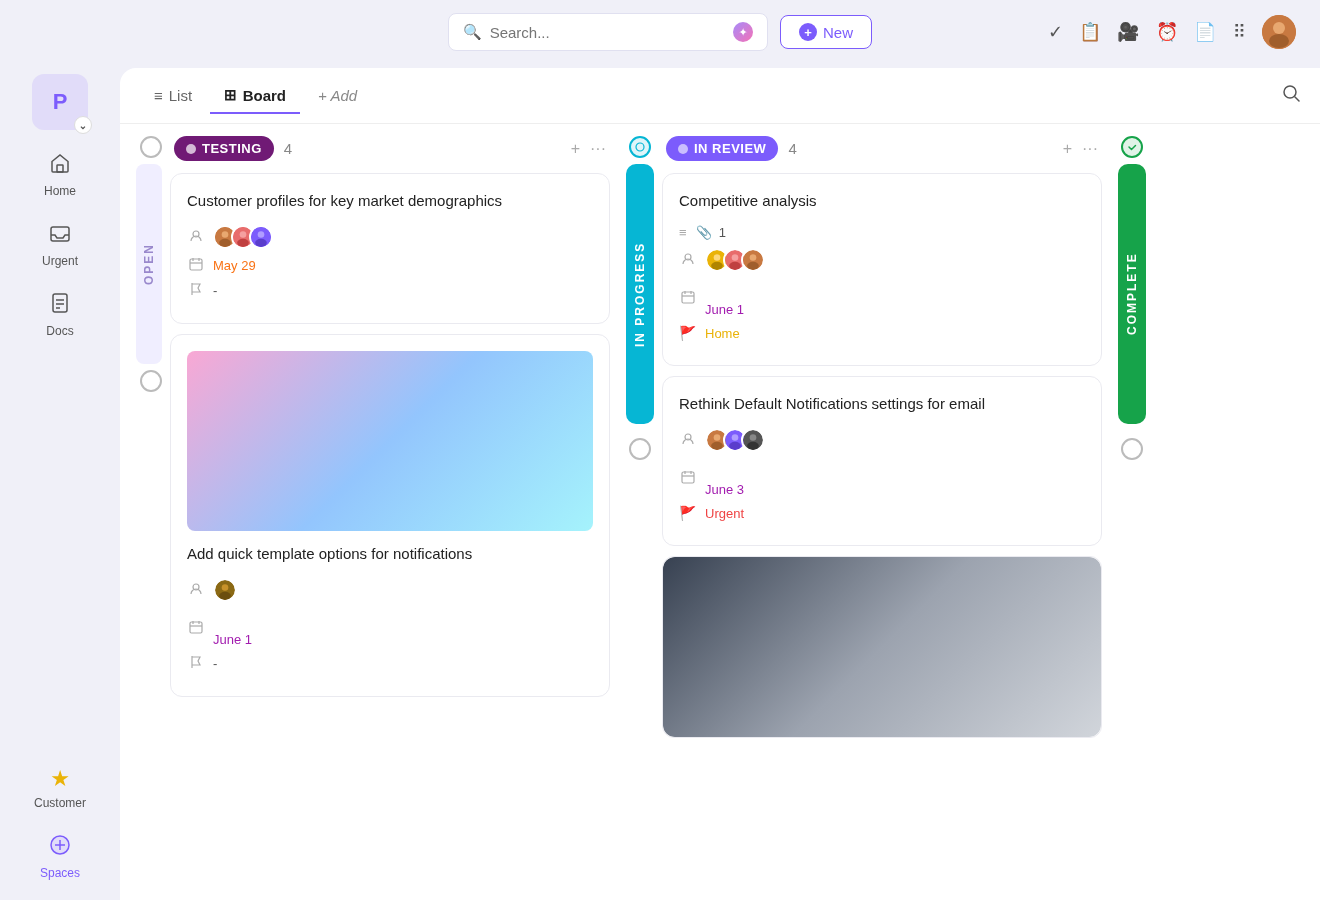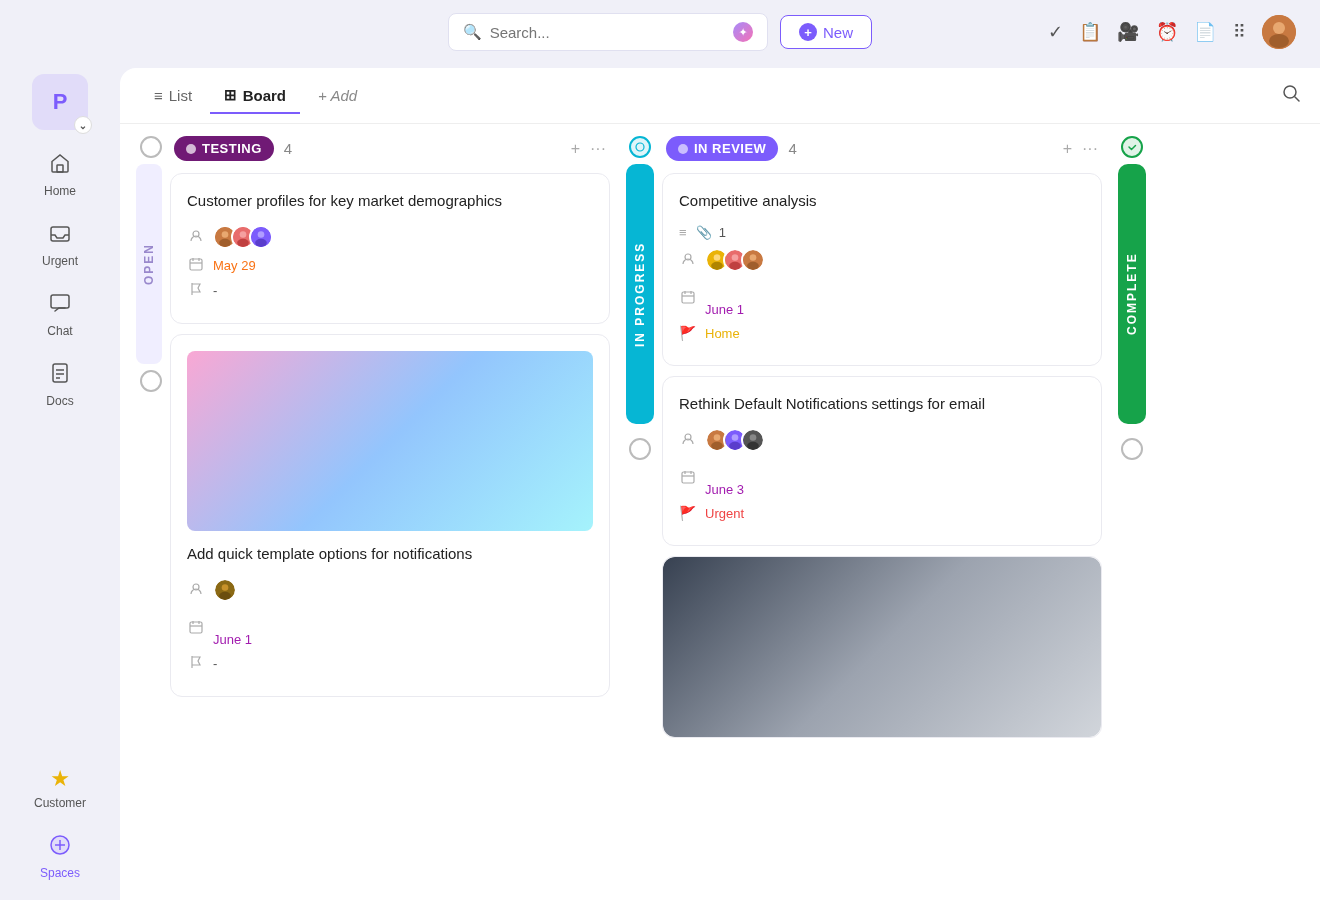--- a/index.html
+++ b/index.html
@@ -147,29 +147,20 @@
         <svg width="22" height="22" viewBox="0 0 22 22" fill="none">
             <rect x="2" y="5" width="18" height="14" rx="2" stroke="#555" stroke-width="1.5" fill="none"></rect>
             <path d="M2 13h4l2 3h6l2-3h4" stroke="#555" stroke-width="1.5" fill="none"></path>
           </svg>
       </span>
       <span class="label">Urgent</span>
     </div>
     <div class="sidebar-item">
       <span class="icon">
         <svg width="22" height="22" viewBox="0 0 22 22" fill="none">
-            <rect x="2" y="3" width="18" height="13" rx="2" stroke="#555" stroke-width="1.5" fill="none"></rect>
-            <path d="M6 19l4-3h6" stroke="#555" stroke-width="1.5" stroke-linecap="round"></path>
-          </svg>
-      </span>
-      <span class="label">Chat</span>
-    </div>
-    <div class="sidebar-item">
-      <span class="icon">
-        <svg width="22" height="22" viewBox="0 0 22 22" fill="none">
             <rect x="4" y="2" width="14" height="18" rx="2" stroke="#555" stroke-width="1.5" fill="none"></rect>
             <line x1="7" y1="8" x2="15" y2="8" stroke="#555" stroke-width="1.5"></line>
             <line x1="7" y1="12" x2="15" y2="12" stroke="#555" stroke-width="1.5"></line>
             <line x1="7" y1="16" x2="11" y2="16" stroke="#555" stroke-width="1.5"></line>
           </svg>
       </span>
       <span class="label">Docs</span>
     </div>
     <div class="sidebar-spacer"></div>
     <div class="sidebar-bottom">

